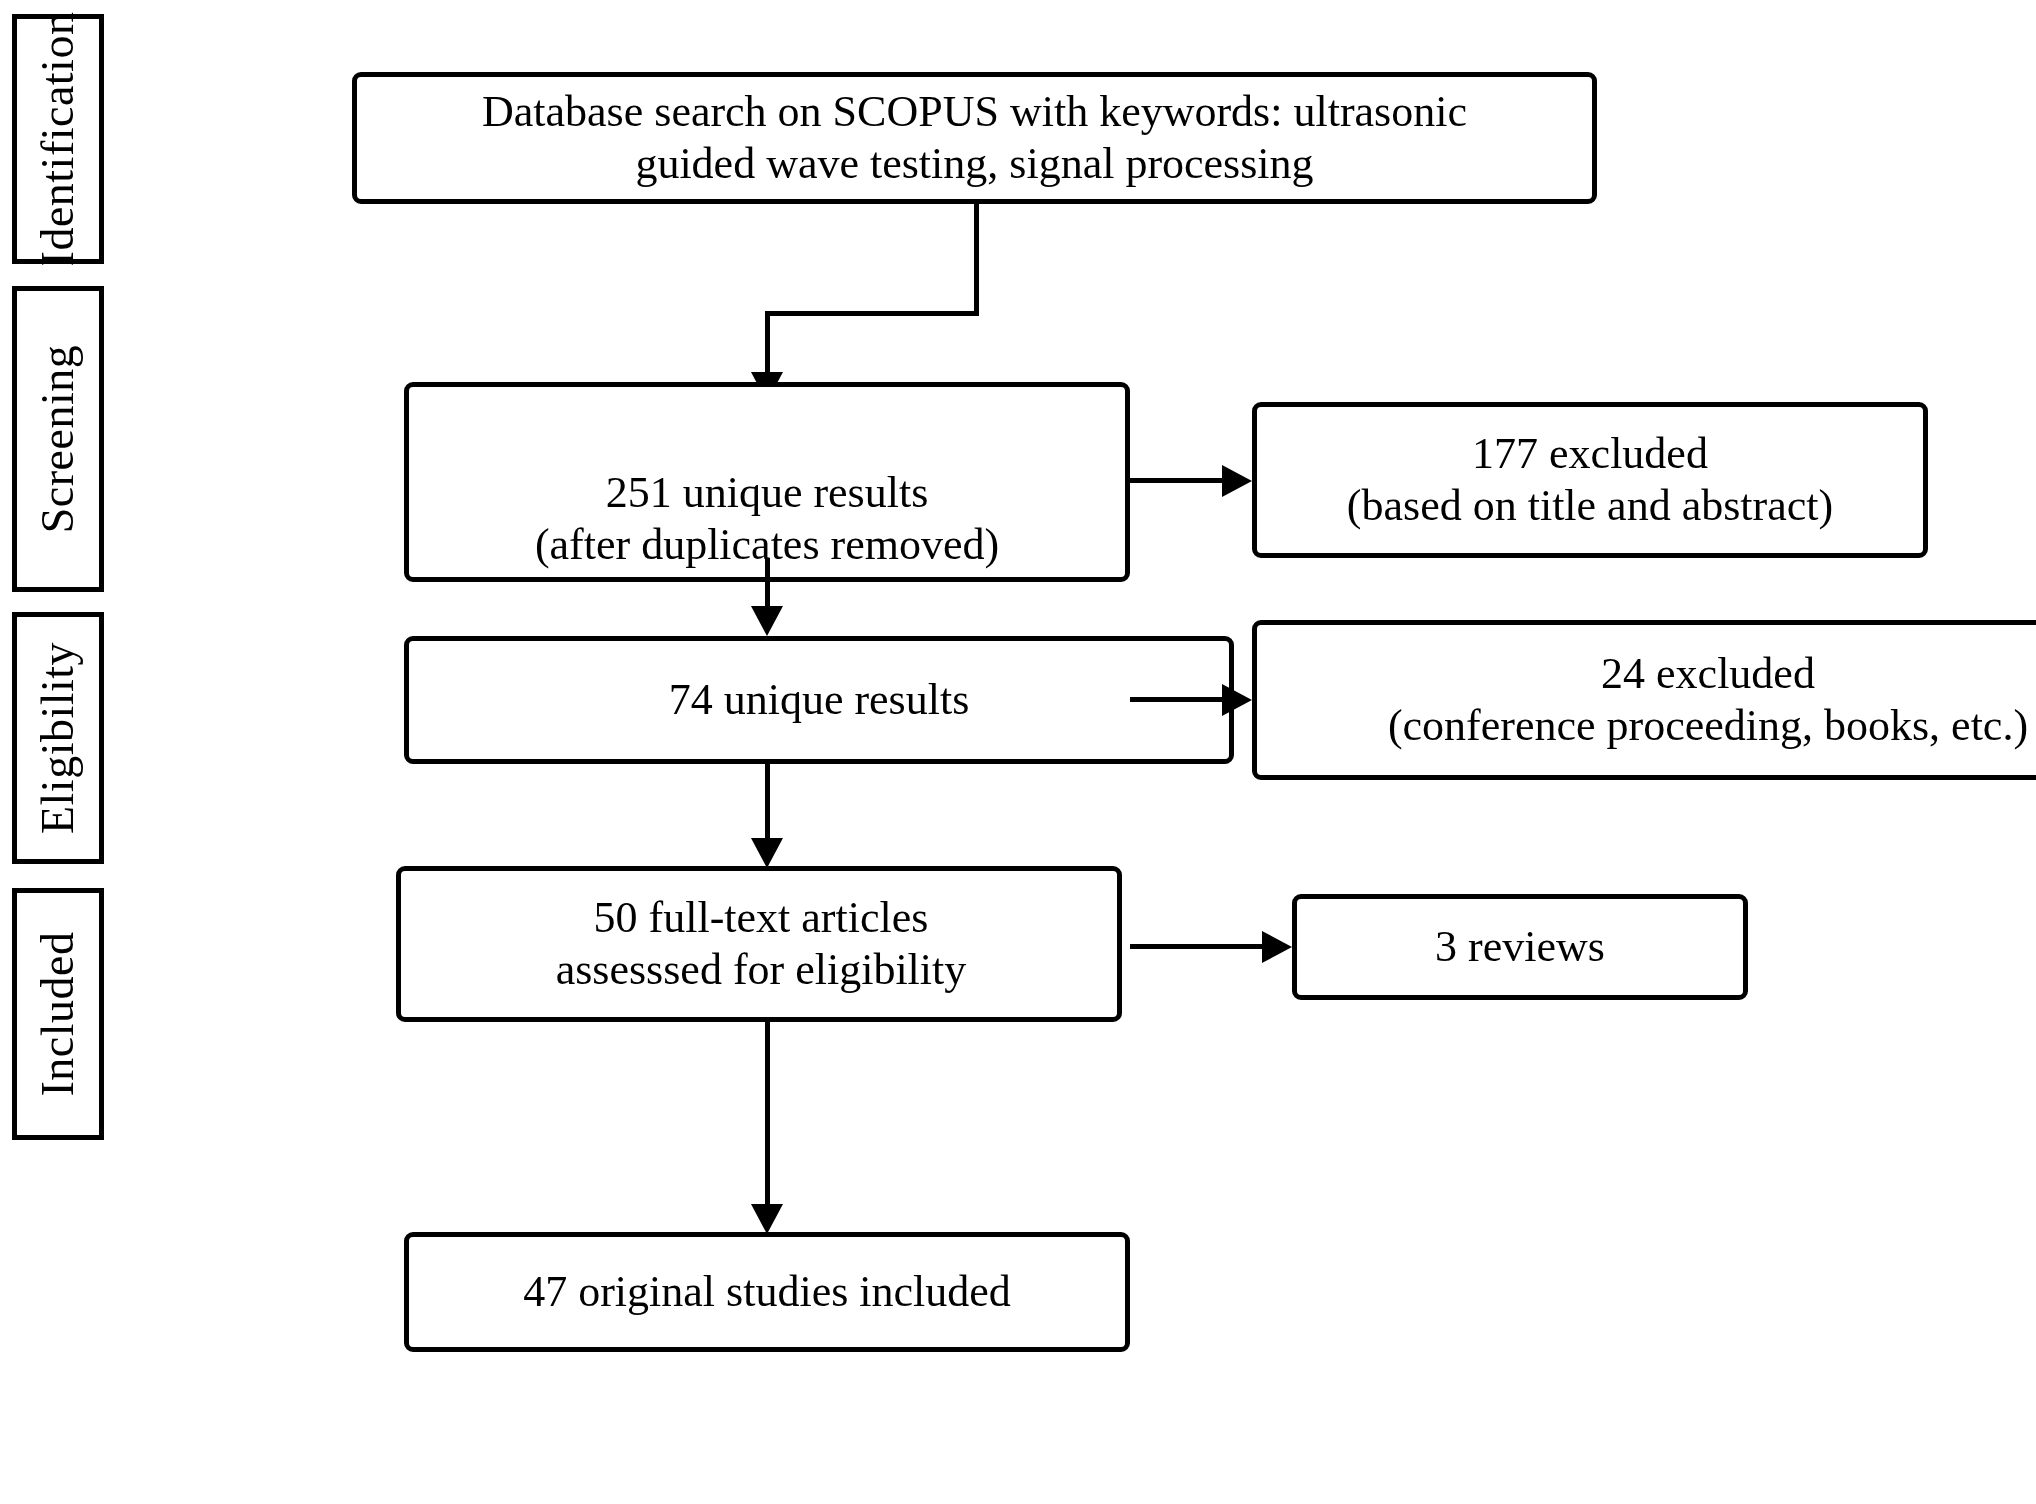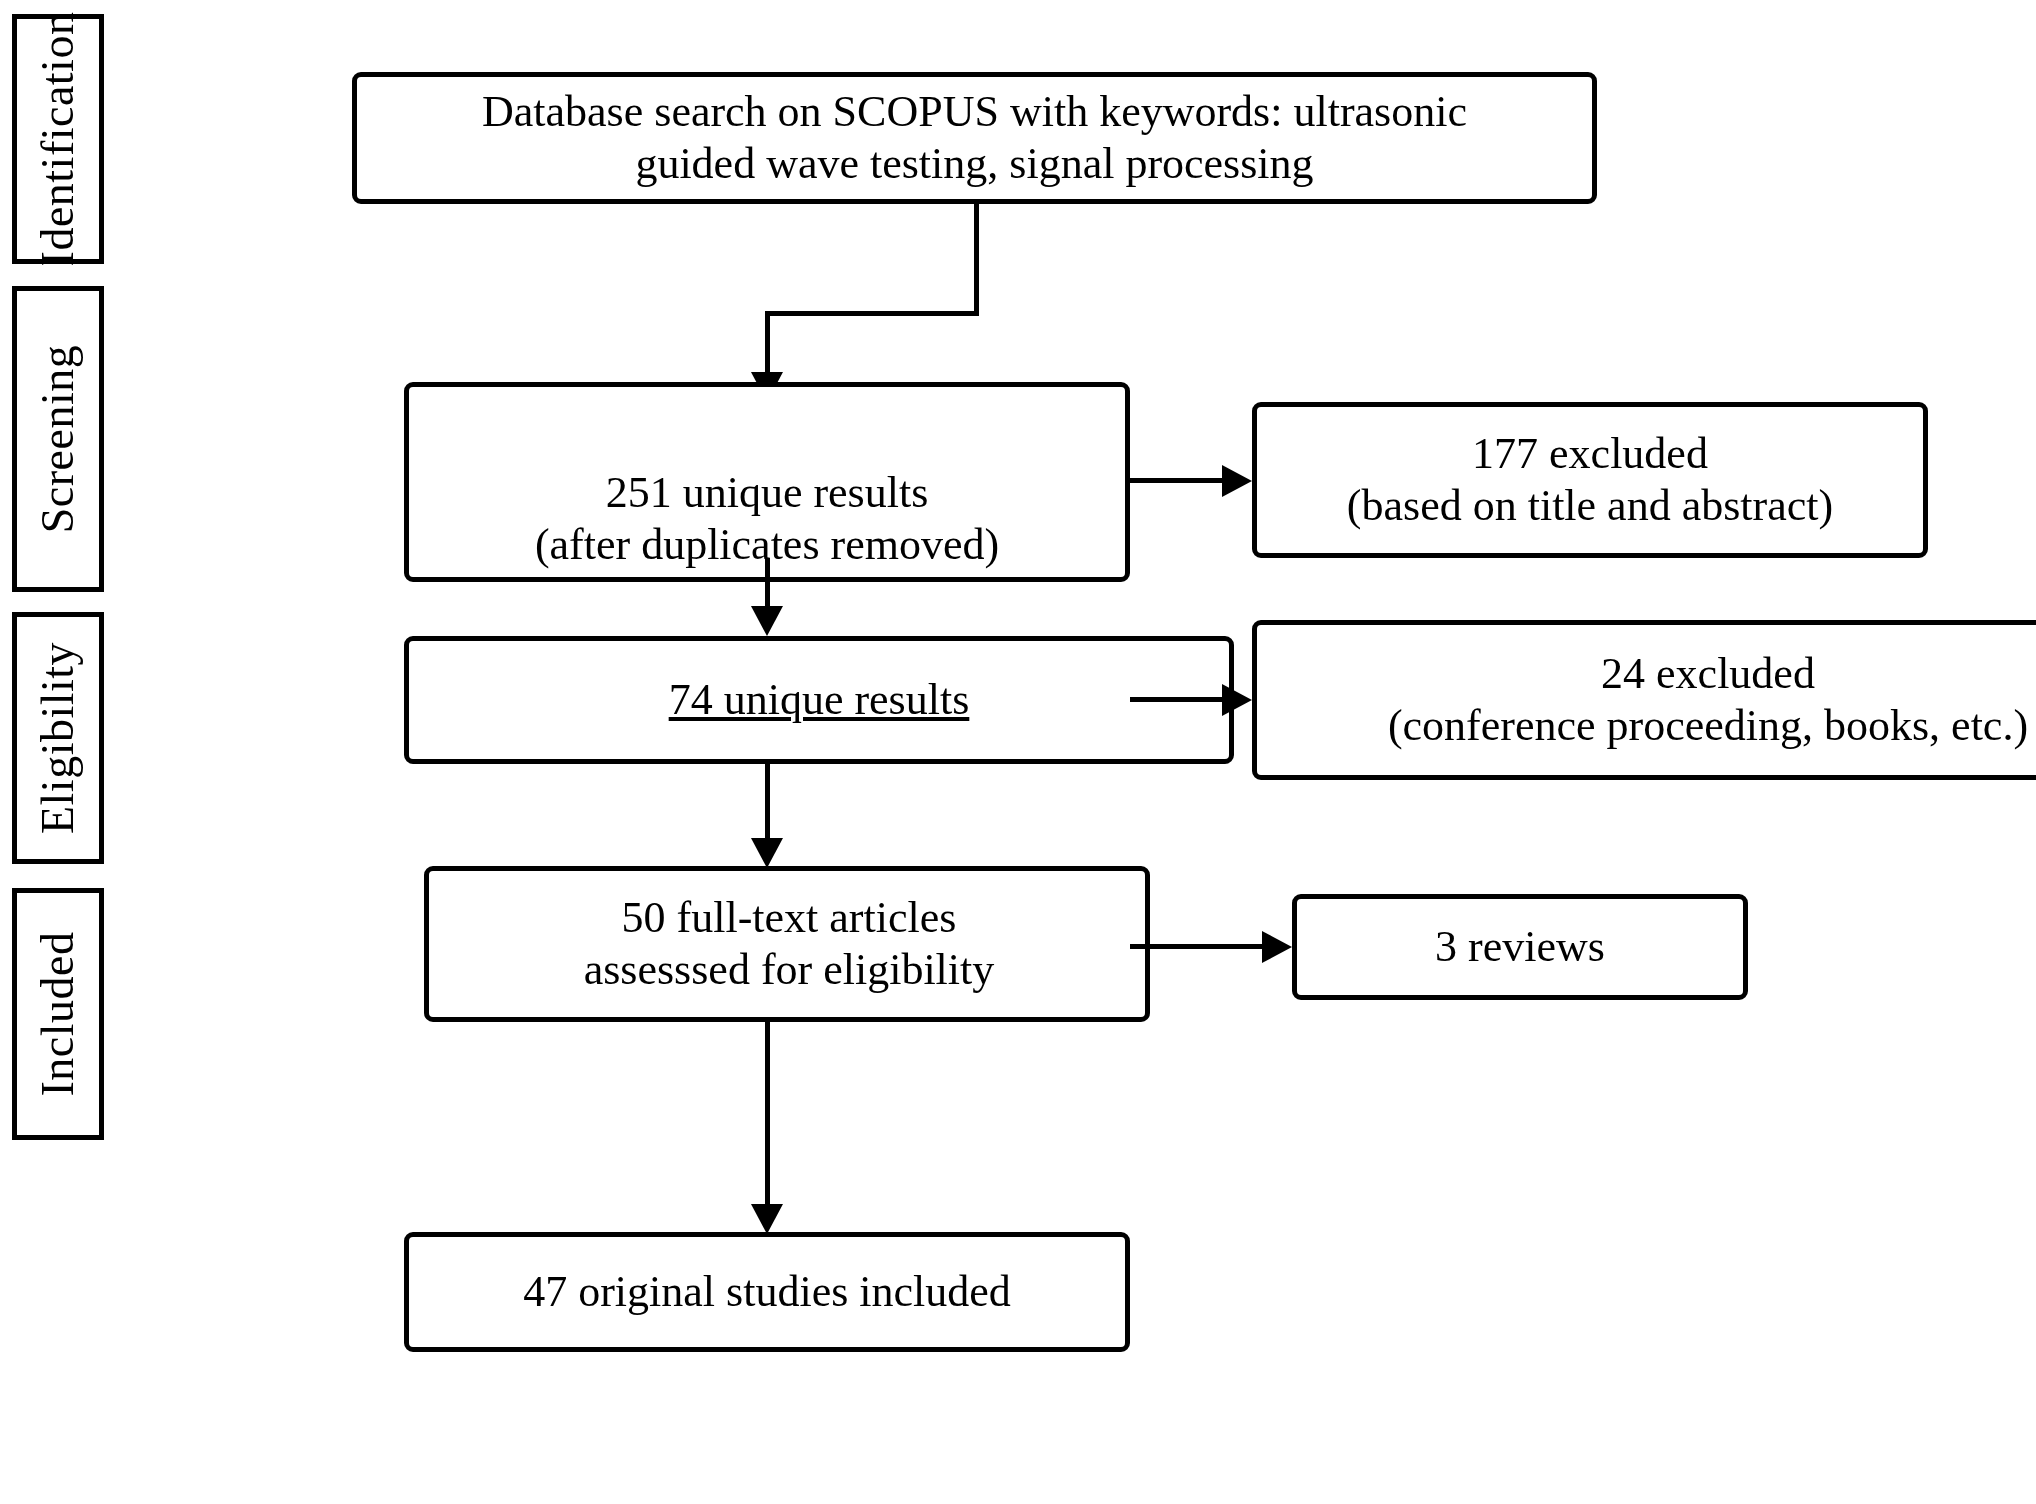--- a/index.html
+++ b/index.html
@@ -119,36 +119,36 @@
     <span class="node-text">177 excluded
 (based on title and abstract)</span>
   </div>
 
   <div class="conn conn-h" style="left:1130px; top:478px; width:96px; height:5px;"></div>
   <div class="arrowhead-right" style="left:1222px; top:465px;"></div>
 
   <div class="conn conn-v" style="left:765px; top:558px; width:5px; height:54px;"></div>
   <div class="arrowhead-down" style="left:751px; top:606px;"></div>
 
-  <div class="node" style="left:404px; top:636px; width:830px; height:128px;text-decoration:underline;">
+  <div class="node" style="left:404px; top:636px; width:830px; height:128px;">
     <span class="node-text">74 unique results</span>
   </div>
 
   <div class="node" style="left:1252px; top:620px; width:912px; height:160px;">
     <span class="node-text">24 excluded
 (conference proceeding, books, etc.)</span>
   </div>
 
   <div class="conn conn-h" style="left:1130px; top:697px; width:96px; height:5px;"></div>
   <div class="arrowhead-right" style="left:1222px; top:684px;"></div>
 
   <div class="conn conn-v" style="left:765px; top:764px; width:5px; height:80px;"></div>
   <div class="arrowhead-down" style="left:751px; top:838px;"></div>
 
-  <div class="node" style="left:424px; top:866px; width:726px; height:156px;padding-left:24px;">
+  <div class="node" style="left:396px; top:866px; width:726px; height:156px;padding-left:24px;">
     <span class="node-text">50 full-text articles
 assesssed for eligibility</span>
   </div>
 
   <div class="node" style="left:1292px; top:894px; width:456px; height:106px;">
     <span class="node-text">3 reviews</span>
   </div>
 
   <div class="conn conn-h" style="left:1130px; top:944px; width:136px; height:5px;"></div>
   <div class="arrowhead-right" style="left:1262px; top:931px;"></div>

